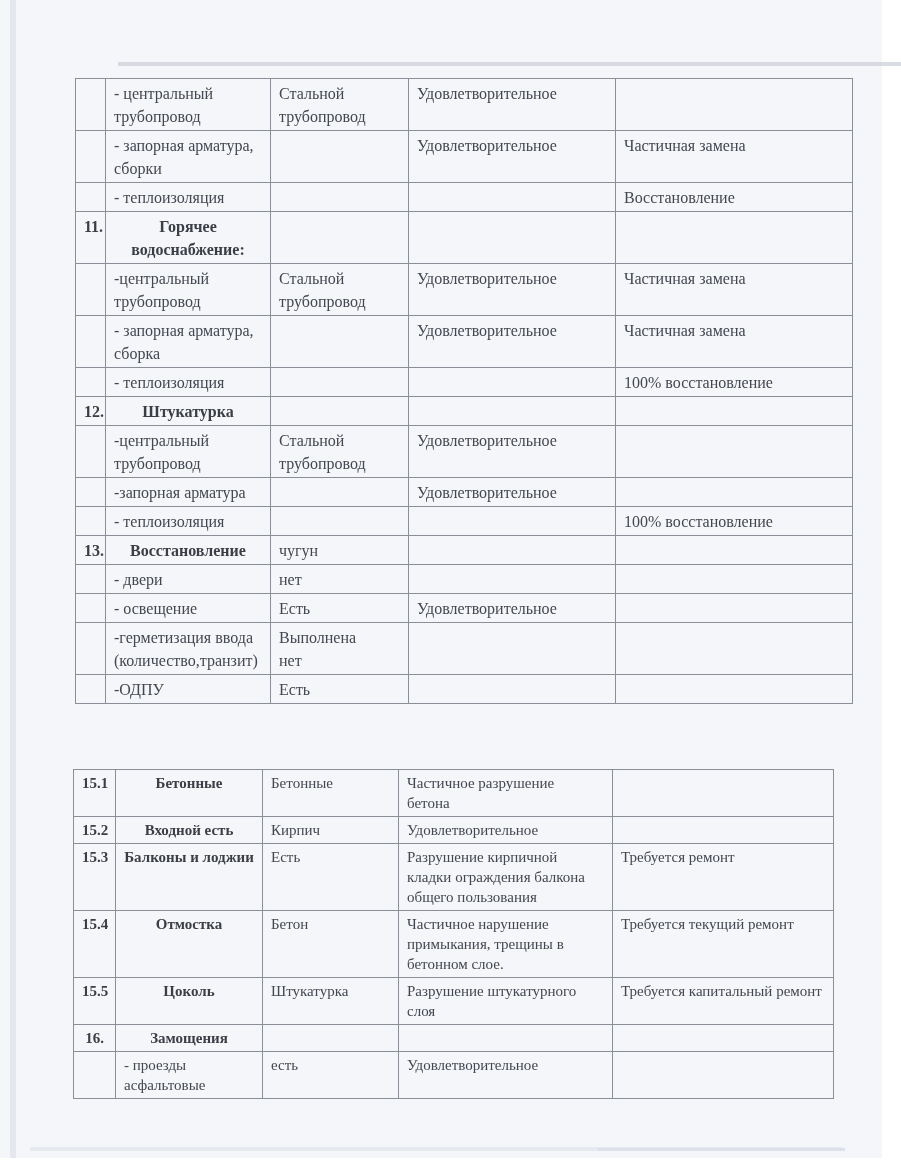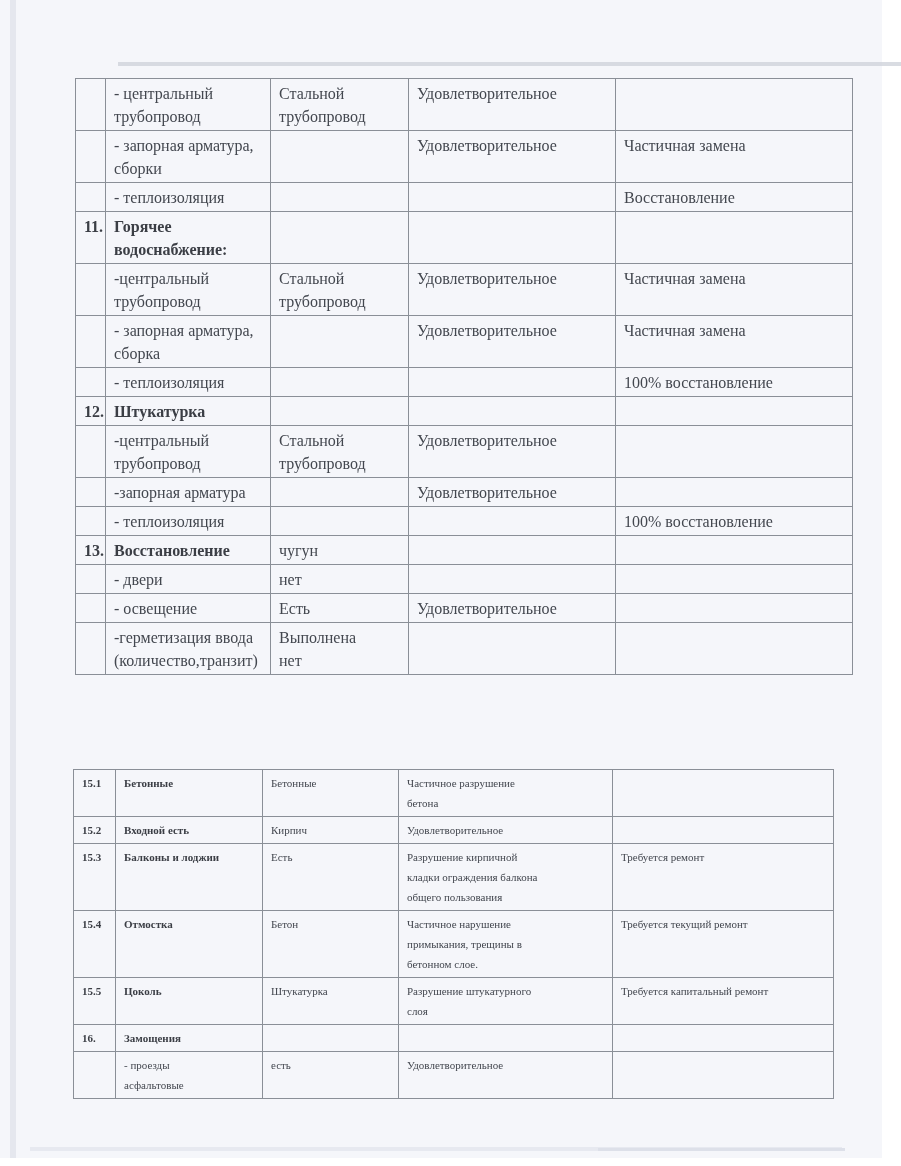--- a/index.html
+++ b/index.html
@@ -19,22 +19,22 @@
   #table1{left:75px;top:78px;width:777px;}
   #table2{left:73px;top:769px;width:760px;}
   td{
     border:1px solid #8a8f97;
     vertical-align:top;
     white-space:pre-line;
     color:#43474f;
     overflow:hidden;
   }
   #table1 td{font-size:16px;line-height:23px;padding:3px 8px 2px;}
-  #table2 td{font-size:11px;line-height:20px;padding:3px 8px 3px;}
-  td.b{font-weight:bold;color:#3b3e45;}
+  #table2 td{font-size:15px;line-height:20px;padding:3px 8px 3px;}
+  td.b{font-weight:bold;color:#3b3e45;text-align:center;}
   td.col-num{padding-left:5px;padding-right:2px;}
 </style>
 </head>
 <body>
 
 <div class="scan-bg"></div>
 <div class="edge-band"></div>
 <div class="streak-top"></div>
 <div class="streak-bottom"></div>
 <div class="streak-bottom2"></div>
@@ -157,20 +157,27 @@
       </tr>
       <tr>
         <td class="col-num"></td>
         <td class="col-name">-герметизация ввода
 (количество,транзит)</td>
         <td class="col-material">Выполнена
 нет</td>
         <td class="col-condition"></td>
         <td class="col-work"></td>
       </tr>
+      <tr>
+        <td class="col-num"></td>
+        <td class="col-name">-ОДПУ</td>
+        <td class="col-material">Есть</td>
+        <td class="col-condition"></td>
+        <td class="col-work"></td>
+      </tr>
     </tbody>
 </table>
 
 <table id="table2">
   <colgroup>
     <col style="width:42px">
       <col style="width:147px">
       <col style="width:136px">
       <col style="width:214px">
       <col style="width:221px">

